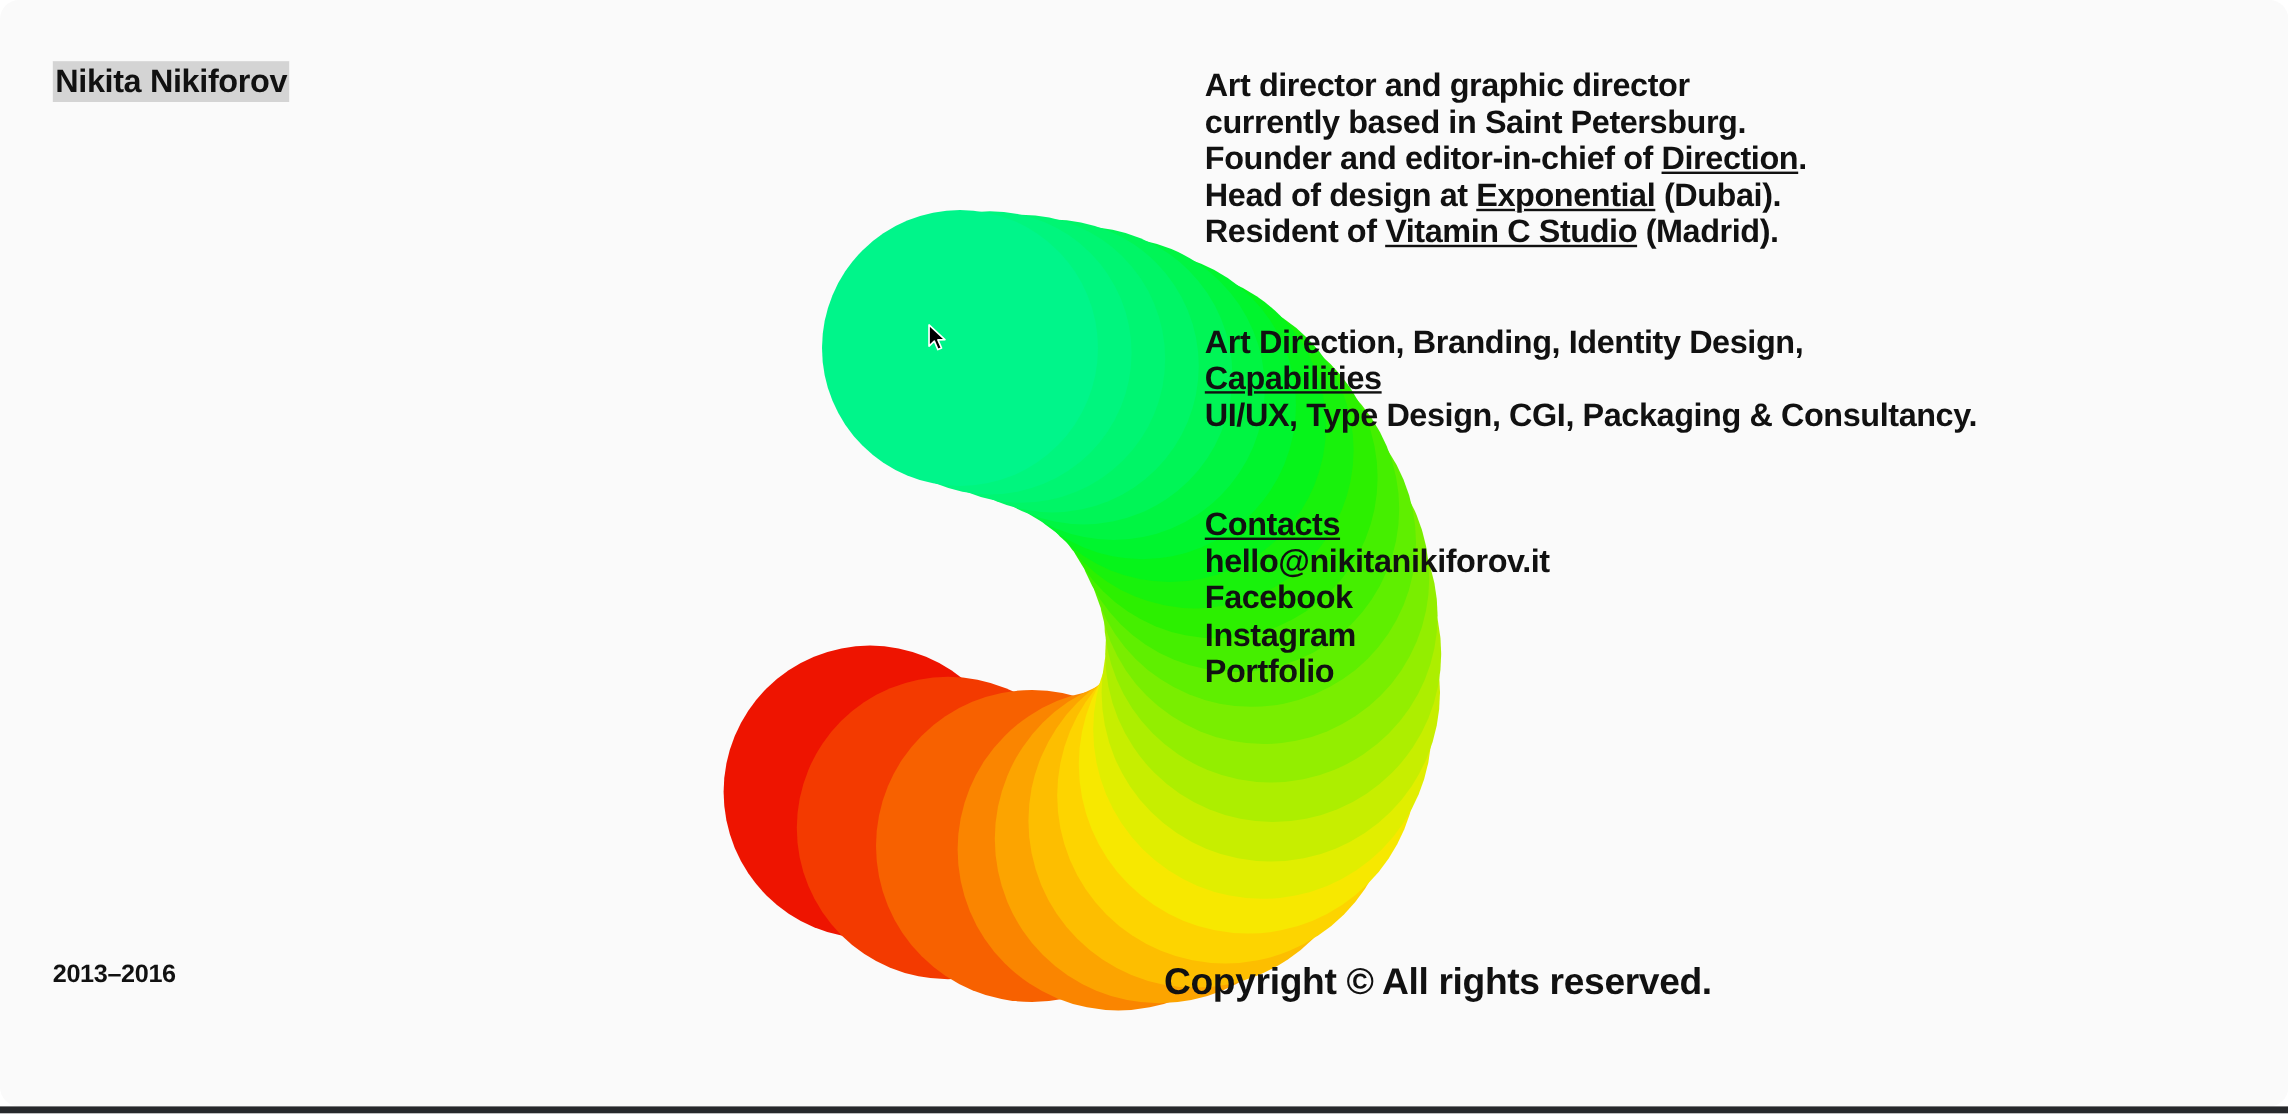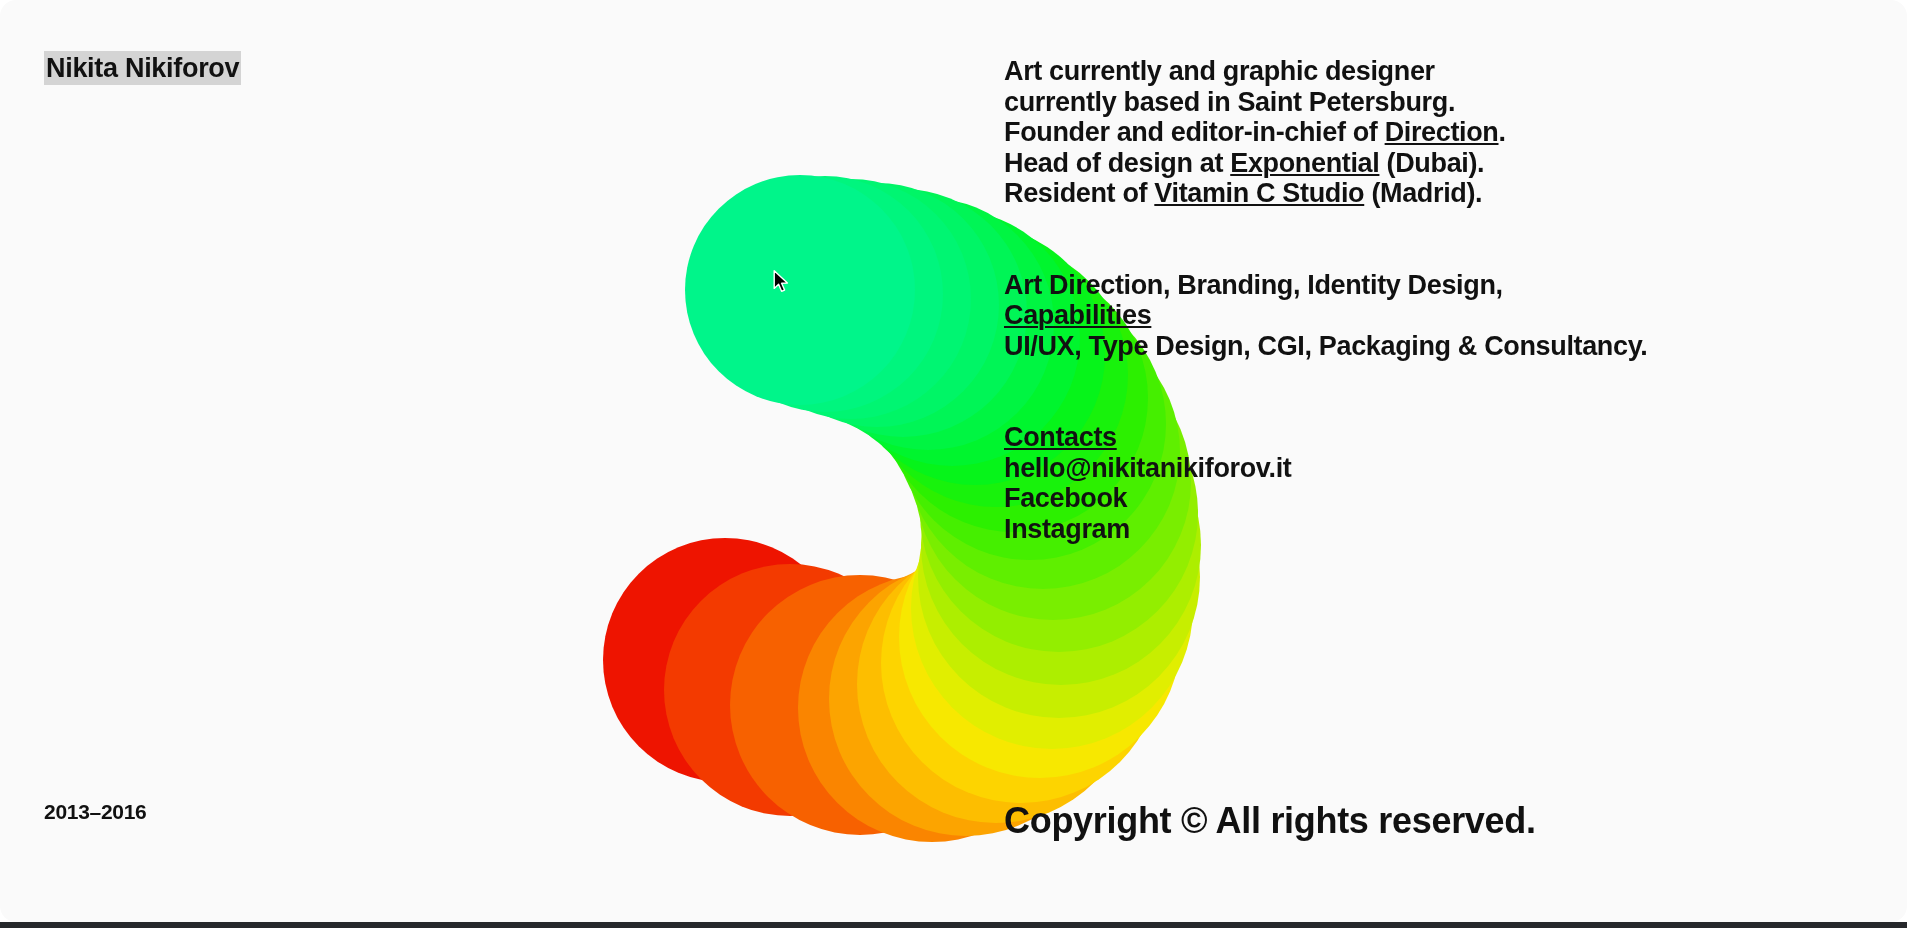--- a/index.html
+++ b/index.html
@@ -82,23 +82,23 @@
     left: 44px;
     top: 800px;
     font-size: 21px;
     font-weight: 700;
     letter-spacing: -0.3px;
     color: #111111;
   }
 
   .copyright-block {
     position: absolute;
-    left: 1004px;
+    left: 970px;
     top: 800px;
-    font-size: 36px;
+    font-size: 31px;
     font-weight: 700;
     letter-spacing: -0.3px;
     color: #111111;
     white-space: nowrap;
   }
 
   .col-right {
     position: absolute;
     left: 1004px;
     top: 56px;
@@ -183,21 +183,21 @@
 
   <div class="text-layer">
 
     <div class="name-block">
       <span class="sel" style="background: rgb(212, 212, 212);">Nikita Nikiforov</span>
     </div>
 
     <div class="col-right">
 
       <div class="para">
-        <span class="line">Art currently and graphic designer</span>
+        <span class="line">Art director and graphic director</span>
         <span class="line">currently based in Saint Petersburg.</span>
         <span class="line"><span>Founder and editor-in-chief of </span><span class="lnk">Direction</span><span>.</span></span>
         <span class="line"><span>Head of design at </span><span class="lnk">Exponential</span><span> (Dubai).</span></span>
         <span class="line"><span>Resident of </span><span class="lnk">Vitamin C Studio</span><span> (Madrid).</span></span>
       </div>
 
       <div class="spacer"></div>
       <div class="spacer"></div>
 
       <div class="para">
@@ -207,20 +207,21 @@
       </div>
 
       <div class="spacer"></div>
       <div class="spacer"></div>
 
       <div class="para">
         <span class="line"><span class="head-lnk">Contacts</span></span>
         <span class="line"><span class="plain-lnk">hello@nikitanikiforov.it</span></span>
         <span class="line"><span class="plain-lnk">Facebook</span></span>
         <span class="line"><span class="plain-lnk">Instagram</span></span>
+        <span class="line"><span class="plain-lnk">Portfolio</span></span>
       </div>
 
     </div>
 
     <div class="year-block">2013–2016</div>
     <div class="copyright-block">Copyright © All rights reserved.</div>
 
   </div>
 
   <div id="mouse-cursor" style="left: 773px; top: 270px;">

